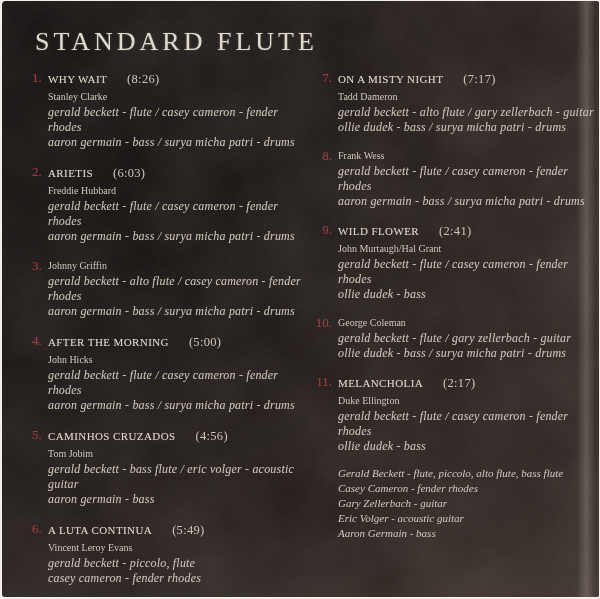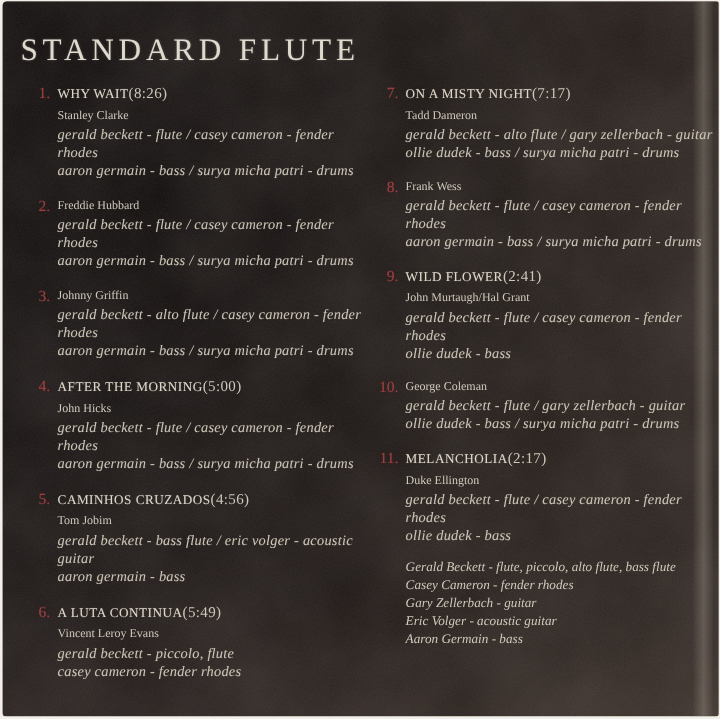--- a/index.html
+++ b/index.html
@@ -20,21 +20,21 @@
       linear-gradient(102deg, #140f0f 0%, #191312 38%, #221b18 72%, #2c2420 100%);
     overflow:hidden;
   }
   .noise-overlay{position:absolute;inset:0;width:100%;height:100%;pointer-events:none;}
   .edge-highlight{
     position:absolute; top:0; bottom:0; right:5px; width:17px;
     background:linear-gradient(to right, rgba(0,0,0,0), rgba(186,174,160,0.30) 55%, rgba(120,110,100,0.10));
     pointer-events:none;
   }
   .album-title{
-    position:absolute; left:15px; top:26px;
+    position:absolute; left:33px; top:26px;
     font-size:26px; font-weight:normal; letter-spacing:4px;
     color:#dfdacd; margin:0;
     text-shadow:0 0 2px rgba(240,235,220,0.28);
   }
   .col{position:absolute; top:68px;}
   .col-left{left:30px; width:278px;}
   .col-right{left:308px; width:286px;}
   .track{display:flex; align-items:flex-start;}
   .col-left .track{margin-bottom:13px;}
   .col-right .track{margin-bottom:12px;}
@@ -43,21 +43,21 @@
     color:#9c3f41; text-shadow:0 0 1px rgba(160,60,60,0.45);
   }
   .col-left .num{width:16px; text-align:left;}
   .col-right .num{width:22px; text-align:right; margin-right:6px;}
   .t-body{flex:1 1 auto;}
   .t-head{line-height:18px; white-space:nowrap;}
   .t-title{
     font-size:11px; letter-spacing:0.4px; color:#ddd7c9;
     text-shadow:0 0 1px rgba(235,228,210,0.30);
   }
-  .t-dur{font-size:12.5px; color:#cdc7b9; margin-left:0; letter-spacing:0.3px;}
+  .t-dur{font-size:12.5px; color:#cdc7b9; margin-left:20px; letter-spacing:0.3px;}
   .t-comp{font-size:10px; line-height:17px; color:#cfc9bb;}
   .t-credit{
     font-size:12px; font-style:italic; line-height:15px;
     color:#cbc4b6; letter-spacing:0.2px;
     text-shadow:0 0 1px rgba(220,212,195,0.22);
   }
   .musicians{margin-left:28px;}
   .m-head{
     font-size:13.5px; letter-spacing:0.6px; color:#ddd7c9;
     line-height:18px; margin-bottom:2px;
@@ -98,20 +98,23 @@
       <div class="t-credits">
             <div class="t-credit">gerald beckett - flute / casey cameron - fender rhodes</div>
             <div class="t-credit">aaron germain - bass / surya micha patri - drums</div>
           </div>
     </div>
   </div>
 
   <div class="track">
     <span class="num">2.</span>
     <div class="t-body">
+      <div class="t-head">
+        <span class="t-title">ARIETIS</span><span class="t-dur">(6:03)</span>
+      </div>
       <div class="t-comp">Freddie Hubbard</div>
       <div class="t-credits">
             <div class="t-credit">gerald beckett - flute / casey cameron - fender rhodes</div>
             <div class="t-credit">aaron germain - bass / surya micha patri - drums</div>
           </div>
     </div>
   </div>
 
   <div class="track">
     <span class="num">3.</span>

